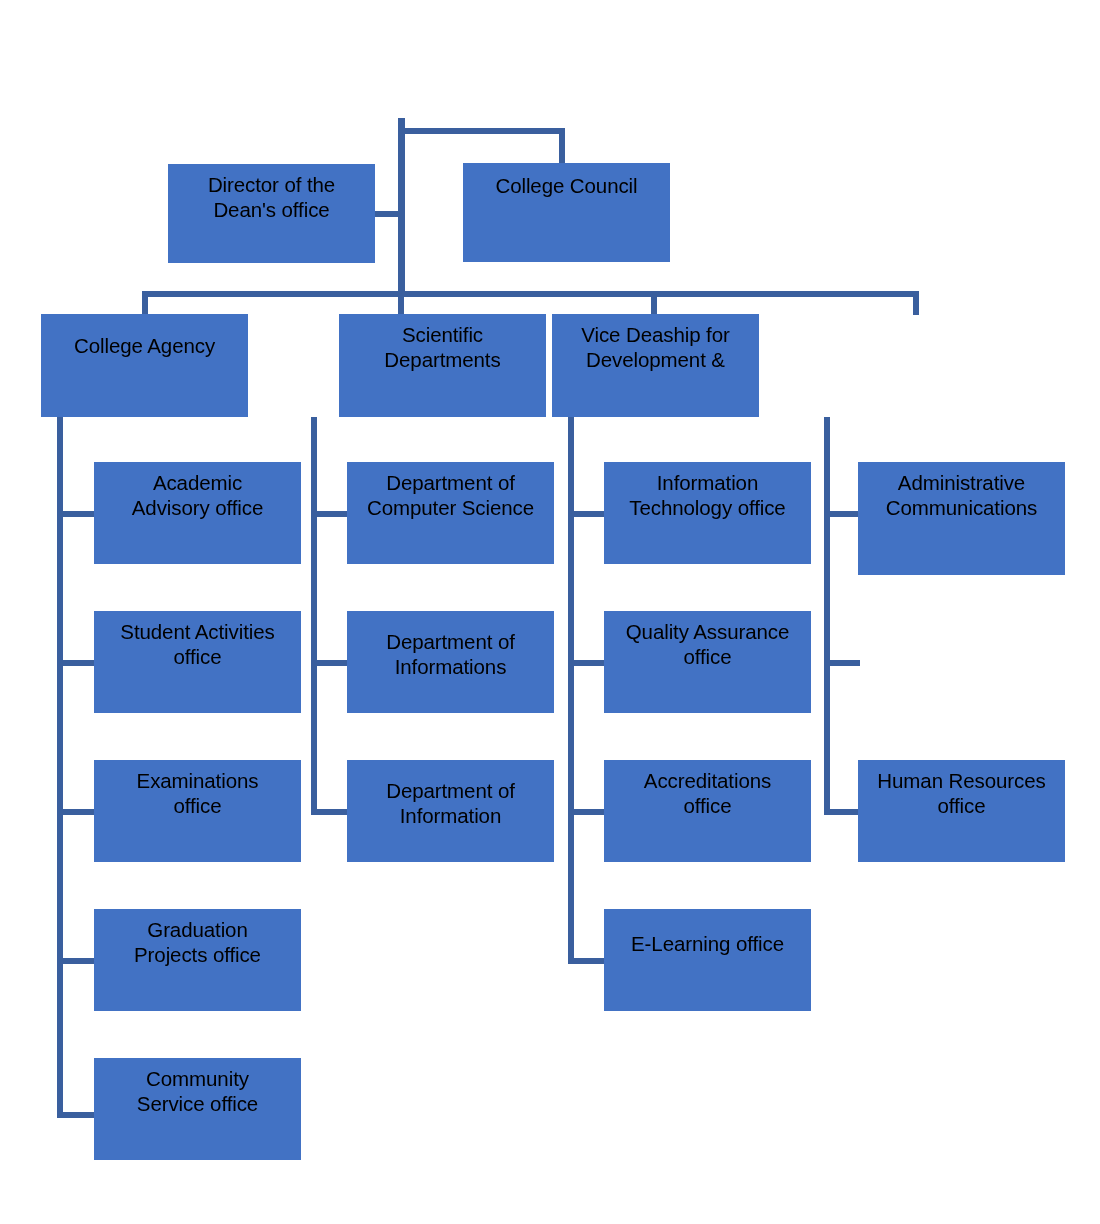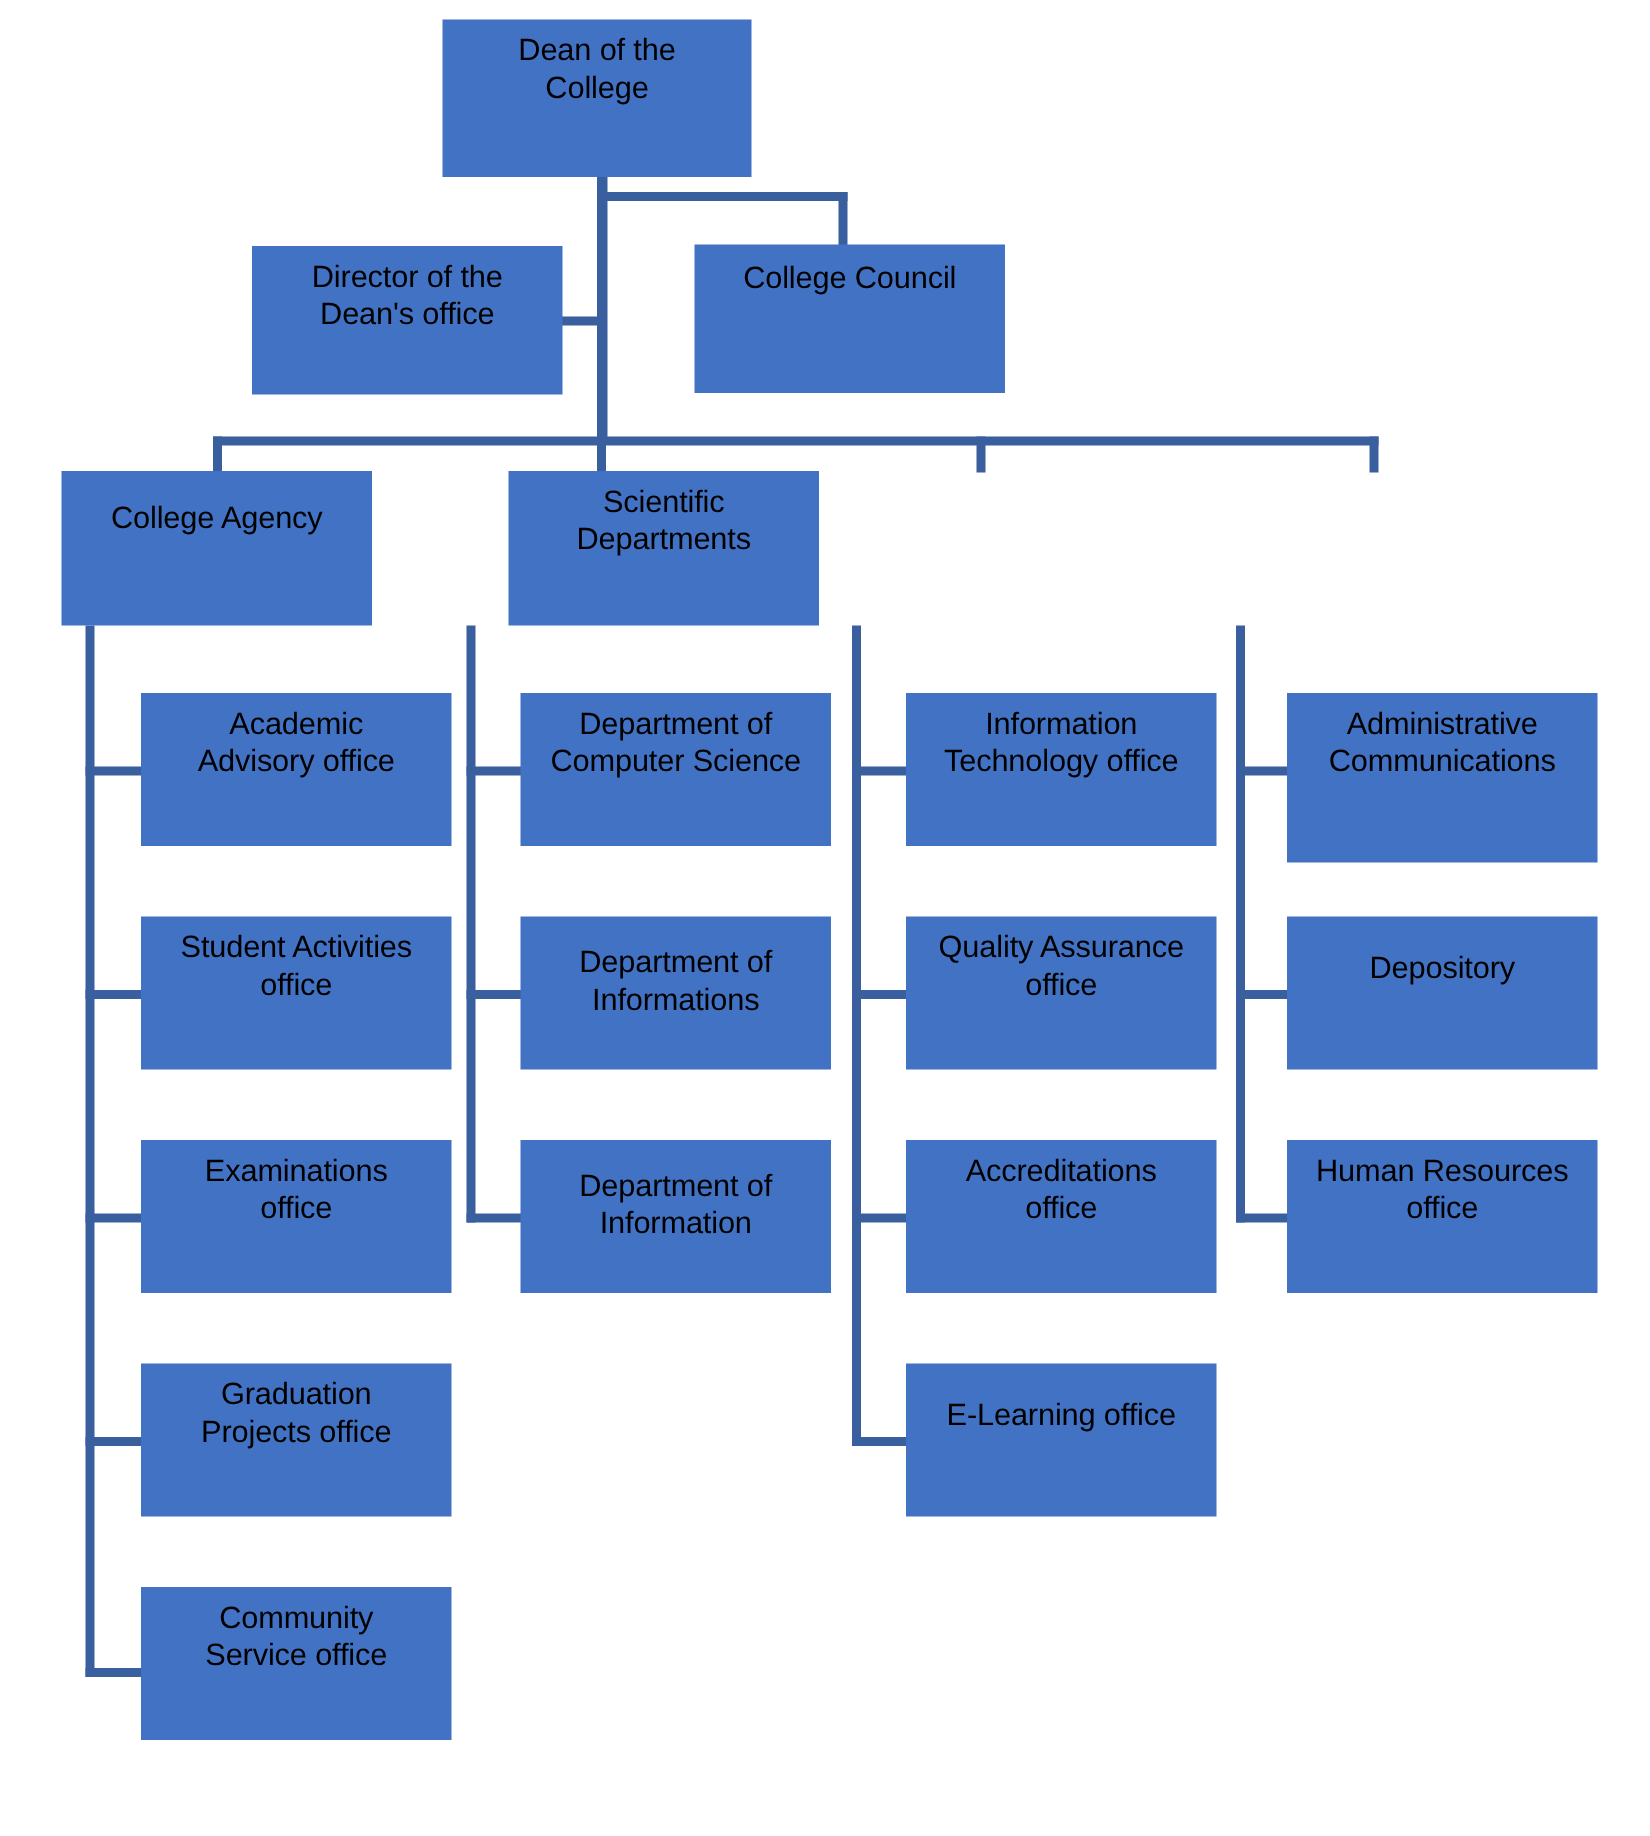--- a/index.html
+++ b/index.html
@@ -65,30 +65,30 @@
   <div class="conn" style="left:568px; top:511px; width:37px; height:6px;"></div>
   <div class="conn" style="left:568px; top:660px; width:37px; height:6px;"></div>
   <div class="conn" style="left:568px; top:809px; width:37px; height:6px;"></div>
   <div class="conn" style="left:568px; top:958px; width:37px; height:6px;"></div>
 
   <div class="conn" style="left:824px; top:417px; width:6px; height:398px;"></div>
   <div class="conn" style="left:824px; top:511px; width:36px; height:6px;"></div>
   <div class="conn" style="left:824px; top:660px; width:36px; height:6px;"></div>
   <div class="conn" style="left:824px; top:809px; width:36px; height:6px;"></div>
 
-  <div class="node" style="left:295px; top:13px; width:206px; height:105px;">Dean of the
-College</div>
 
   <div class="node" style="left:168px; top:164px; width:207px; height:99px;">Director of the
 Dean's office</div>
   <div class="node small-pad" style="left:463px; top:163px; width:207px; height:99px;">College Council</div>
 
   <div class="node" style="left:41px; top:314px; width:207px; height:103px; padding-top:19px;">College Agency</div>
   <div class="node" style="left:295px; top:314px; width:207px; height:103px;margin-left:44px;">Scientific
 Departments</div>
+  <div class="node" style="left:552px; top:314px; width:207px; height:103px;">Vice Deaship for
+Development &amp;</div>
 
   <div class="node" style="left:94px; top:462px; width:207px; height:102px;">Academic
 Advisory office</div>
   <div class="node" style="left:94px; top:611px; width:207px; height:102px;">Student Activities
 office</div>
   <div class="node" style="left:94px; top:760px; width:207px; height:102px;">Examinations
 office</div>
   <div class="node" style="left:94px; top:909px; width:207px; height:102px;">Graduation
 Projects office</div>
   <div class="node" style="left:94px; top:1058px; width:207px; height:102px;">Community
@@ -104,17 +104,16 @@
   <div class="node" style="left:604px; top:462px; width:207px; height:102px;">Information
 Technology office</div>
   <div class="node" style="left:604px; top:611px; width:207px; height:102px;">Quality Assurance
 office</div>
   <div class="node" style="left:604px; top:760px; width:207px; height:102px;">Accreditations
 office</div>
   <div class="node" style="left:604px; top:909px; width:207px; height:102px; padding-top:22px;">E-Learning office</div>
 
   <div class="node" style="left:858px; top:462px; width:207px; height:113px;">Administrative
 Communications</div>
-  <div class="node" style="left:858px; top:611px; width:207px; height:102px; padding-top:22px;">Depository</div>
   <div class="node" style="left:858px; top:760px; width:207px; height:102px;">Human Resources
 office</div>
 
 </div>
 
 </body></html>

